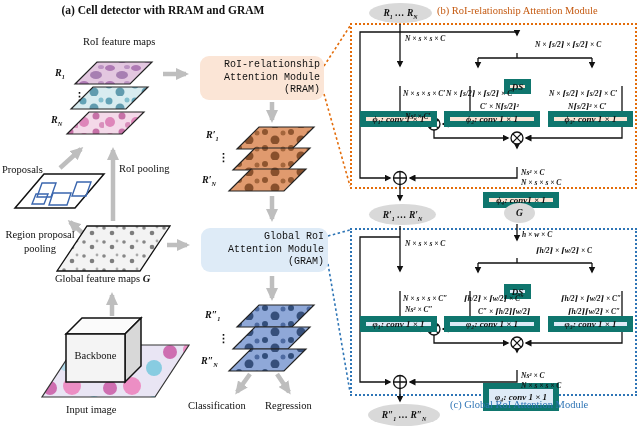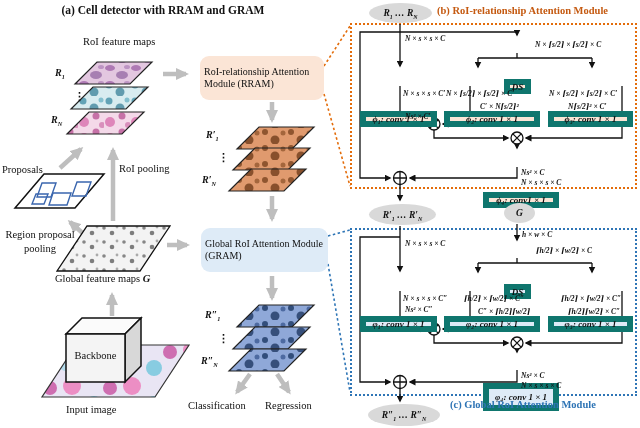--- a/index.html
+++ b/index.html
@@ -8,29 +8,29 @@
   .abs{position:absolute;}
   svg.layer{position:absolute;left:0;top:0;z-index:2;}
   .z3{z-index:3;}
   .lbl{font-size:10.5px;white-space:nowrap;}
   .bold{font-weight:bold;}
   .dim{font-size:7.5px;font-weight:bold;font-style:italic;white-space:nowrap;}
   .stacklbl{font-size:10px;font-weight:bold;font-style:italic;white-space:nowrap;}
   .dots{font-size:11px;font-weight:bold;}
   sub{font-size:0.62em;line-height:0;}
   .module{position:absolute;z-index:3;border-radius:9px;display:flex;align-items:center;justify-content:center;
-          text-align:left;font-size:10px;line-height:1.25;padding:2px 4px;box-sizing:border-box;}
+          text-align:right;font-size:10px;line-height:1.25;padding:2px 4px;box-sizing:border-box;font-family:Liberation Mono, monospace;}
   .ellipse{position:absolute;z-index:3;background:#D9D9D9;border-radius:50%;display:flex;align-items:center;
            justify-content:center;font-weight:bold;font-style:italic;font-size:9.5px;white-space:nowrap;}
   .dotted-box{position:absolute;z-index:1;box-sizing:border-box;}
   .opbox{position:absolute;z-index:3;border:6px solid #0f766e;box-sizing:border-box;display:flex;align-items:center;
          justify-content:center;font-style:italic;font-weight:bold;font-size:9px;white-space:nowrap;margin-top:41px;}
   .peach{background:#FBE5D6;}
   .lblue{background:#DEEBF7;}
-  .btitle{font-size:10.5px;font-weight:bold;white-space:nowrap;}
+  .btitle{font-size:10.5px;font-weight:normal;white-space:nowrap;}
 </style>
 </head>
 <body>
 
 <div class="canvas">
 
   <div class="dotted-box" style="left:350px;top:23px;width:287px;height:166px;border:2px dotted #E36C0A;"></div>
   <div class="dotted-box" style="left:350px;top:228px;width:287px;height:168px;border:2px dotted #2E75B6;"></div>
 
   <svg class="layer" width="640" height="428" viewBox="0 0 640 428">

